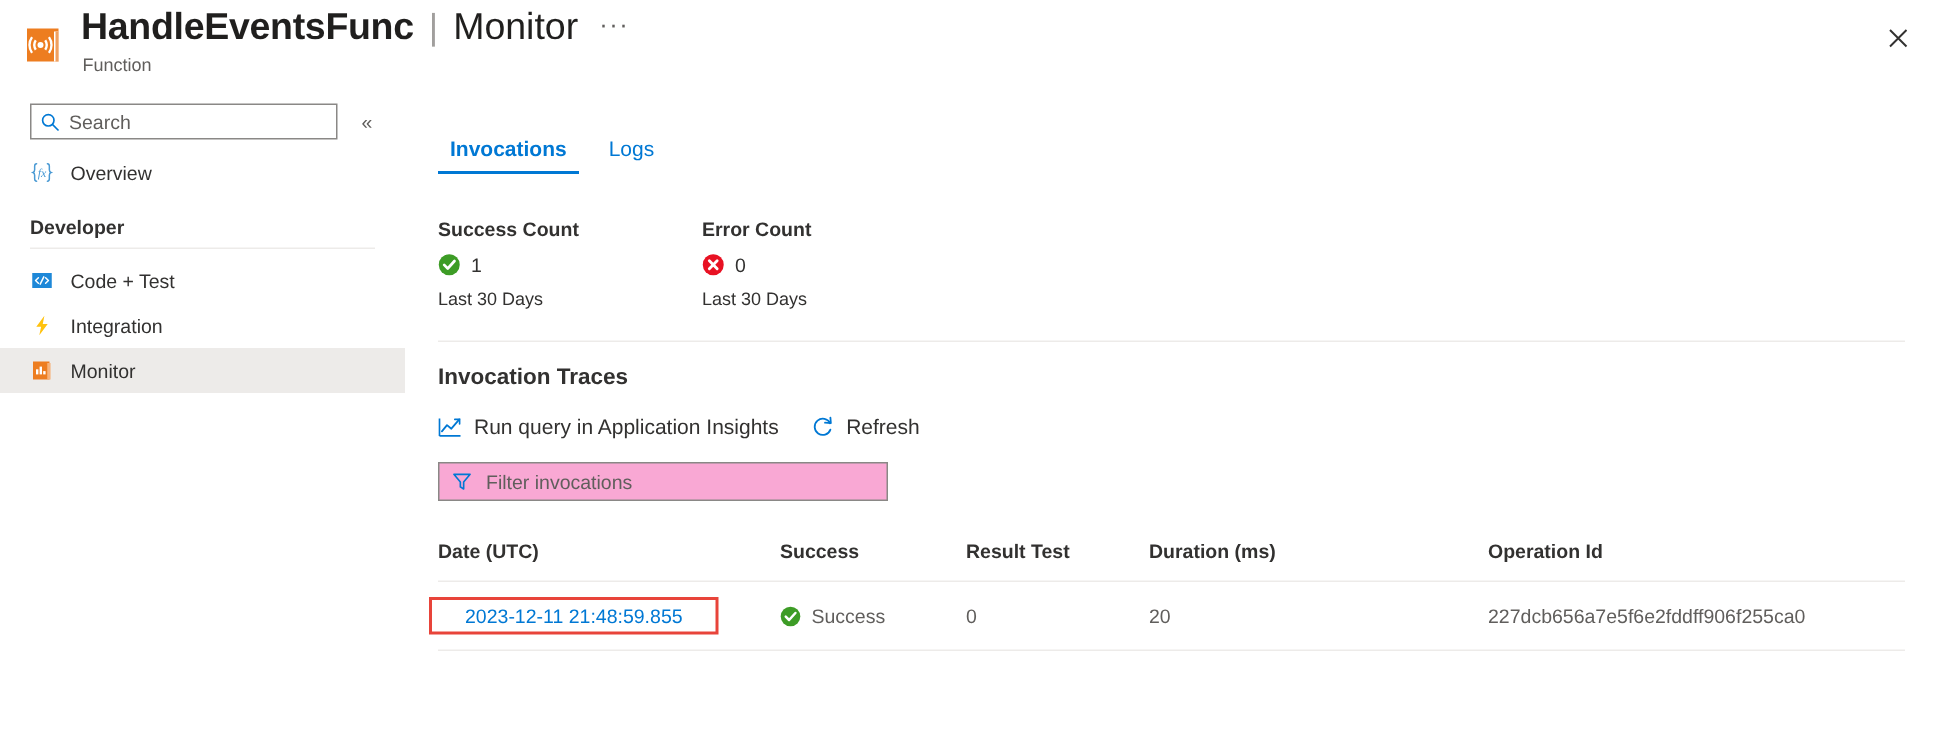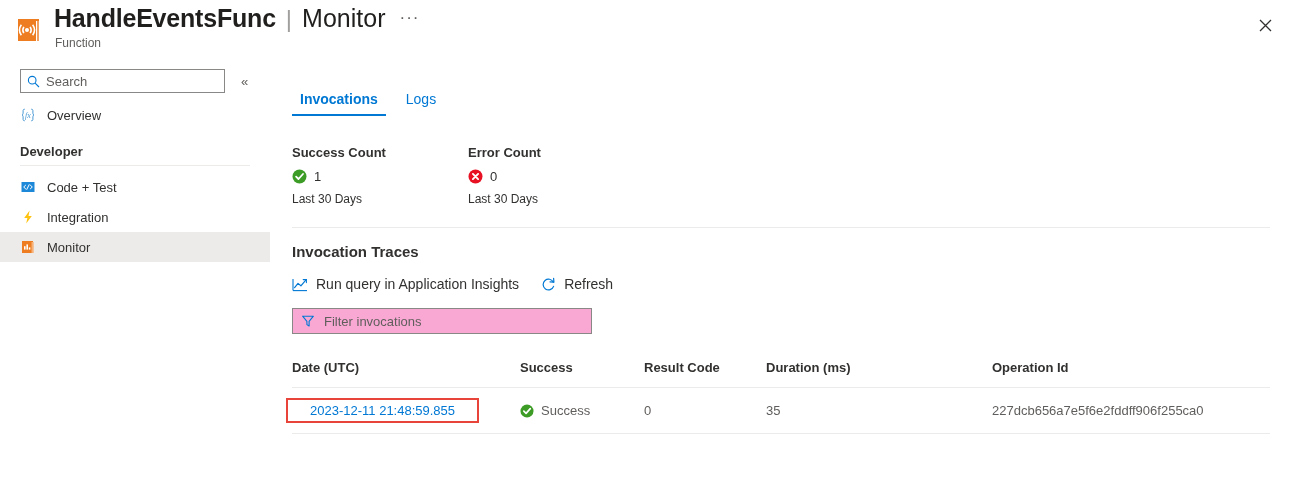--- a/index.html
+++ b/index.html
@@ -478,21 +478,21 @@
         </svg>
       </span>
       <span id="filter-text">Filter invocations</span>
     </div>
 
     <table id="traces-table">
       <thead>
         <tr>
           <th class="col-date">Date (UTC)</th>
           <th class="col-success">Success</th>
-          <th class="col-result">Result Code</th>
+          <th class="col-result">Result Test</th>
           <th class="col-duration">Duration (ms)</th>
           <th class="col-opid">Operation Id</th>
         </tr>
       </thead>
       <tbody>
         <tr>
           <td>
             <span class="date-cell-inner">
               <span class="date-link">2023-12-11 21:48:59.855</span>
             </span>
@@ -502,20 +502,20 @@
               <span>
                 <svg width="14" height="14" viewBox="0 0 15 15" class="ic">
                   <circle cx="7.5" cy="7.5" r="7" fill="#3d9c26"></circle>
                   <path d="M4.1 7.6 L6.5 10.0 L11.0 5.0" stroke="#ffffff" stroke-width="1.8" fill="none" stroke-linecap="round" stroke-linejoin="round"></path>
                 </svg>
               </span>
               <span>Success</span>
             </span>
           </td>
           <td>0</td>
-          <td>35</td>
+          <td>20</td>
           <td>227dcb656a7e5f6e2fddff906f255ca0</td>
         </tr>
       </tbody>
     </table>
 
   </div>
 </div>
 
 </body></html>

